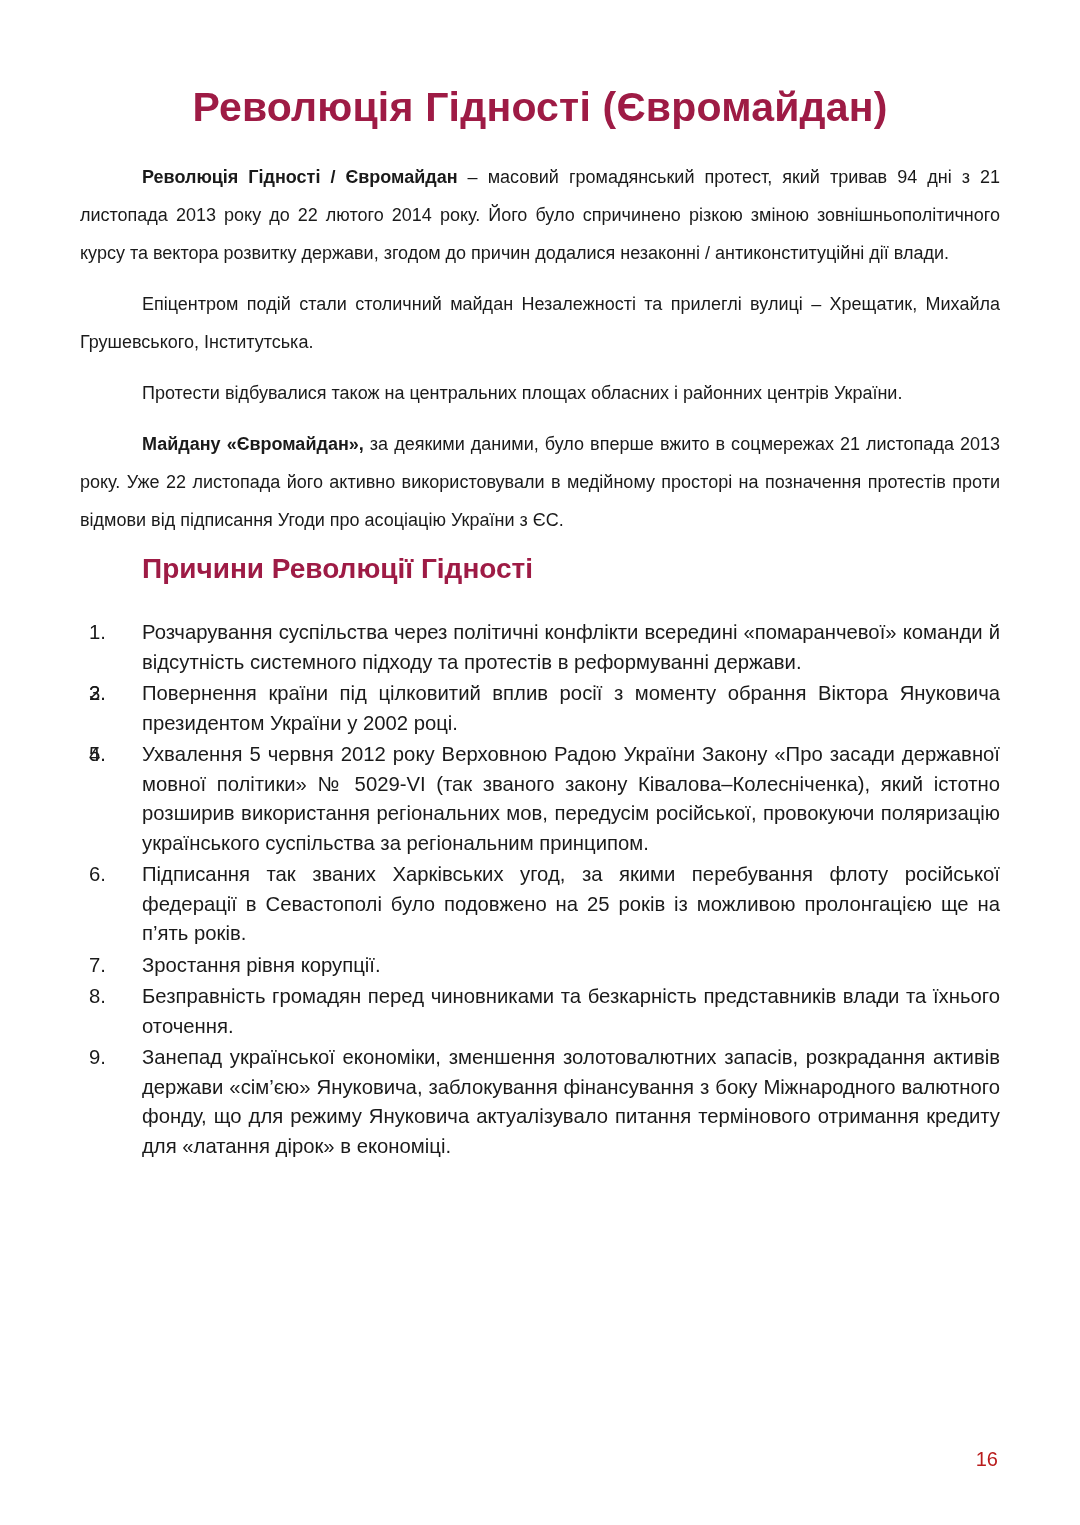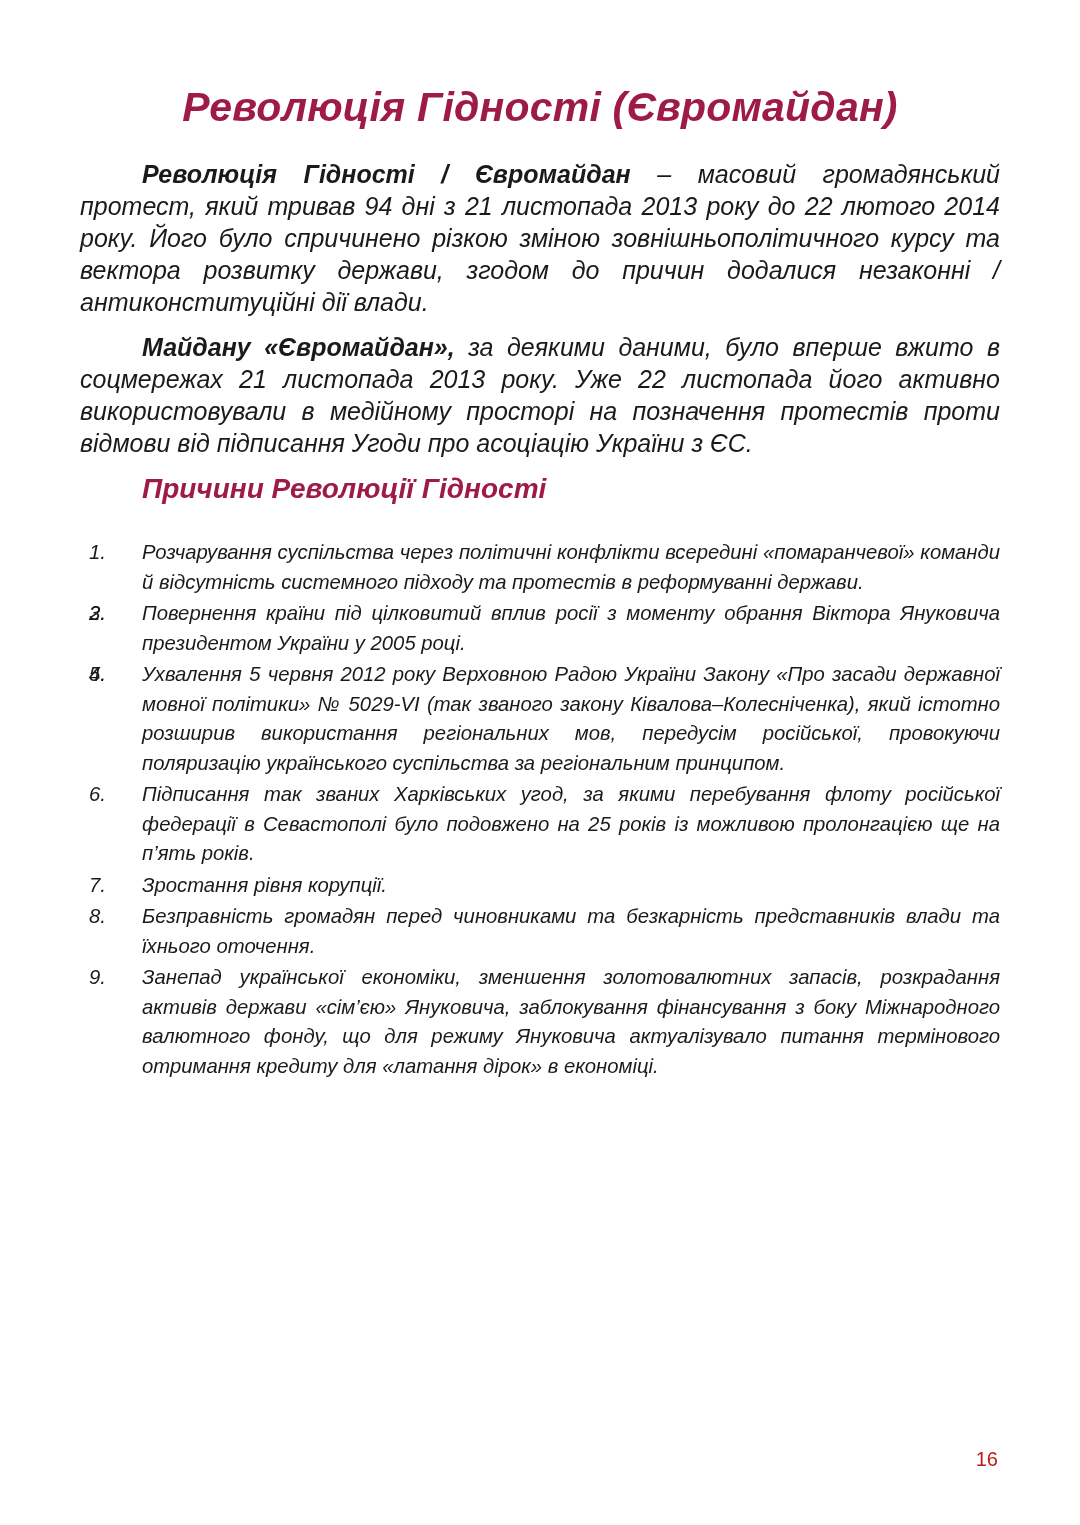--- a/index.html
+++ b/index.html
@@ -7,34 +7,33 @@
   html, body { background: #ffffff; }
   body {
     width: 1080px; height: 1525px;
     position: relative; overflow: hidden;
     font-family: "Liberation Sans", "DejaVu Sans", sans-serif;
     color: var(--ink);
   }
   .page {
     position: absolute; inset: 0;
     padding: 82px 80px 16px 80px;
-    font-style: italic;
   }
   .doc-title {
     color: var(--accent);
     font-size: 41px;
     font-weight: 700;
     line-height: 50px;
     text-align: center;
     letter-spacing: 0.2px;
     margin-bottom: 26px;
   }
   .para {
-    font-size: 25px;
-    line-height: 32px;
+    font-size: 18px;
+    line-height: 38px;
     text-align: justify;
     text-indent: 62px;
     margin-bottom: 13px;
     color: var(--ink);
   }
   .para .lead { font-weight: 700; }
   .section-heading {
     color: var(--accent);
     font-size: 28px;
     font-weight: 700;
@@ -65,31 +64,33 @@
 </style>
 </head>
 <body>
 
 <div class="page">
 
   <h1 class="doc-title">Революція Гідності (Євромайдан)</h1>
 
   <p class="para"><span class="lead">Революція Гідності / Євромайдан</span><span> – масовий громадянський протест, який тривав 94 дні з 21 листопада 2013 року до 22 лютого 2014 року. Його було спричинено різкою зміною зовнішньополітичного курсу та вектора розвитку держави, згодом до причин додалися незаконні / антиконституційні дії влади.</span></p>
 
+  <p class="para"><span class="lead"></span><span>Епіцентром подій стали столичний майдан Незалежності та прилеглі вулиці – Хрещатик, Михайла Грушевського, Інститутська.</span></p>
 
+  <p class="para"><span class="lead"></span><span>Протести відбувалися також на центральних площах обласних і районних центрів України.</span></p>
 
   <p class="para"><span class="lead">Майдану «Євромайдан»,</span><span> за деякими даними, було вперше вжито в соцмережах 21 листопада 2013 року. Уже 22 листопада його активно використовували в медійному просторі на позначення протестів проти відмови від підписання Угоди про асоціацію України з ЄС.</span></p>
 
 
   <h2 class="section-heading">Причини Революції Гідності</h2>
 
   <ol class="causes-list">
     <li class="cause"><span class="num">1.</span><span class="txt">Розчарування суспільства через політичні конфлікти всередині «помаранчевої» команди й відсутність системного підходу та протестів в реформуванні держави.</span></li>
     <li class="cause"><span class="num">2.</span></li>
-    <li class="cause"><span class="num">3.</span><span class="txt">Повернення країни під цілковитий вплив росії з моменту обрання Віктора Януковича президентом України у 2005 році.</span></li>
+    <li class="cause"><span class="num">3.</span><span class="txt">Повернення країни під цілковитий вплив росії з моменту обрання Віктора Януковича президентом України у 2002 році.</span></li>
     <li class="cause"><span class="num">4.</span></li>
     <li class="cause"><span class="num">5.</span><span class="txt">Ухвалення 5 червня 2012 року Верховною Радою України Закону «Про засади державної мовної політики» № 5029-VI (так званого закону Ківалова–Колесніченка), який істотно розширив використання регіональних мов, передусім російської, провокуючи поляризацію українського суспільства за регіональним принципом.</span></li>
     <li class="cause"><span class="num">6.</span><span class="txt">Підписання так званих Харківських угод, за якими перебування флоту російської федерації в Севастополі було подовжено на 25 років із можливою пролонгацією ще на п’ять років.</span></li>
     <li class="cause"><span class="num">7.</span><span class="txt">Зростання рівня корупції.</span></li>
     <li class="cause"><span class="num">8.</span><span class="txt">Безправність громадян перед чиновниками та безкарність представників влади та їхнього оточення.</span></li>
     <li class="cause"><span class="num">9.</span><span class="txt">Занепад української економіки, зменшення золотовалютних запасів, розкрадання активів держави «сім’єю» Януковича, заблокування фінансування з боку Міжнародного валютного фонду, що для режиму Януковича актуалізувало питання термінового отримання кредиту для «латання дірок» в економіці.</span></li>
   </ol>
 
 </div>
 

